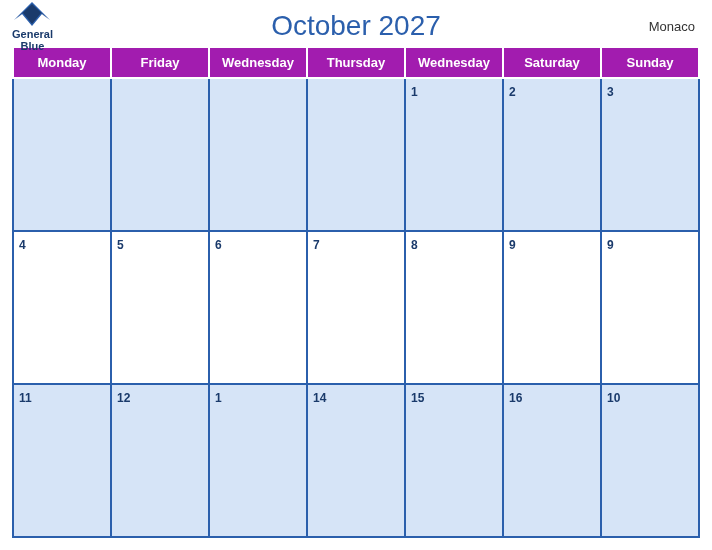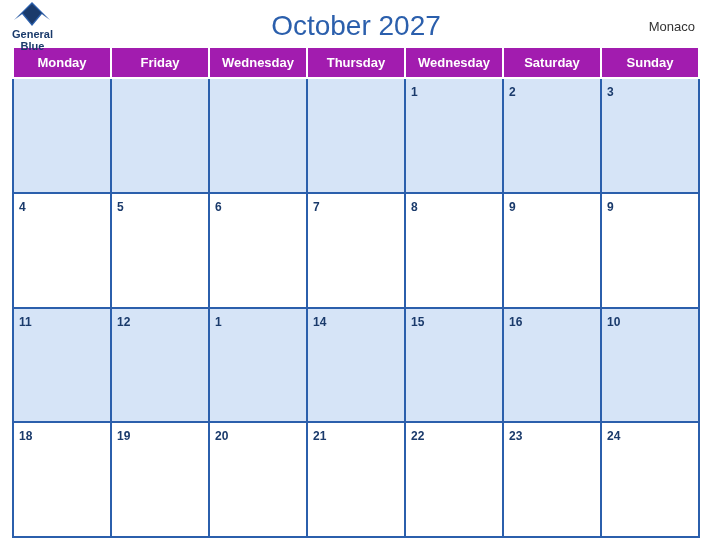--- a/index.html
+++ b/index.html
@@ -136,24 +136,15 @@
         </tr>
         <tr class="row-header">
           <td><span class="day-number">11</span></td>
           <td><span class="day-number">12</span></td>
           <td><span class="day-number">1</span></td>
           <td><span class="day-number">14</span></td>
           <td><span class="day-number">15</span></td>
           <td><span class="day-number">16</span></td>
           <td><span class="day-number">10</span></td>
         </tr>
-        <tr class="row-normal">
-          <td><span class="day-number">18</span></td>
-          <td><span class="day-number">19</span></td>
-          <td><span class="day-number">20</span></td>
-          <td><span class="day-number">21</span></td>
-          <td><span class="day-number">22</span></td>
-          <td><span class="day-number">23</span></td>
-          <td><span class="day-number">24</span></td>
-        </tr>
       </tbody>
   </table>
 </div>
 
 </body></html>

